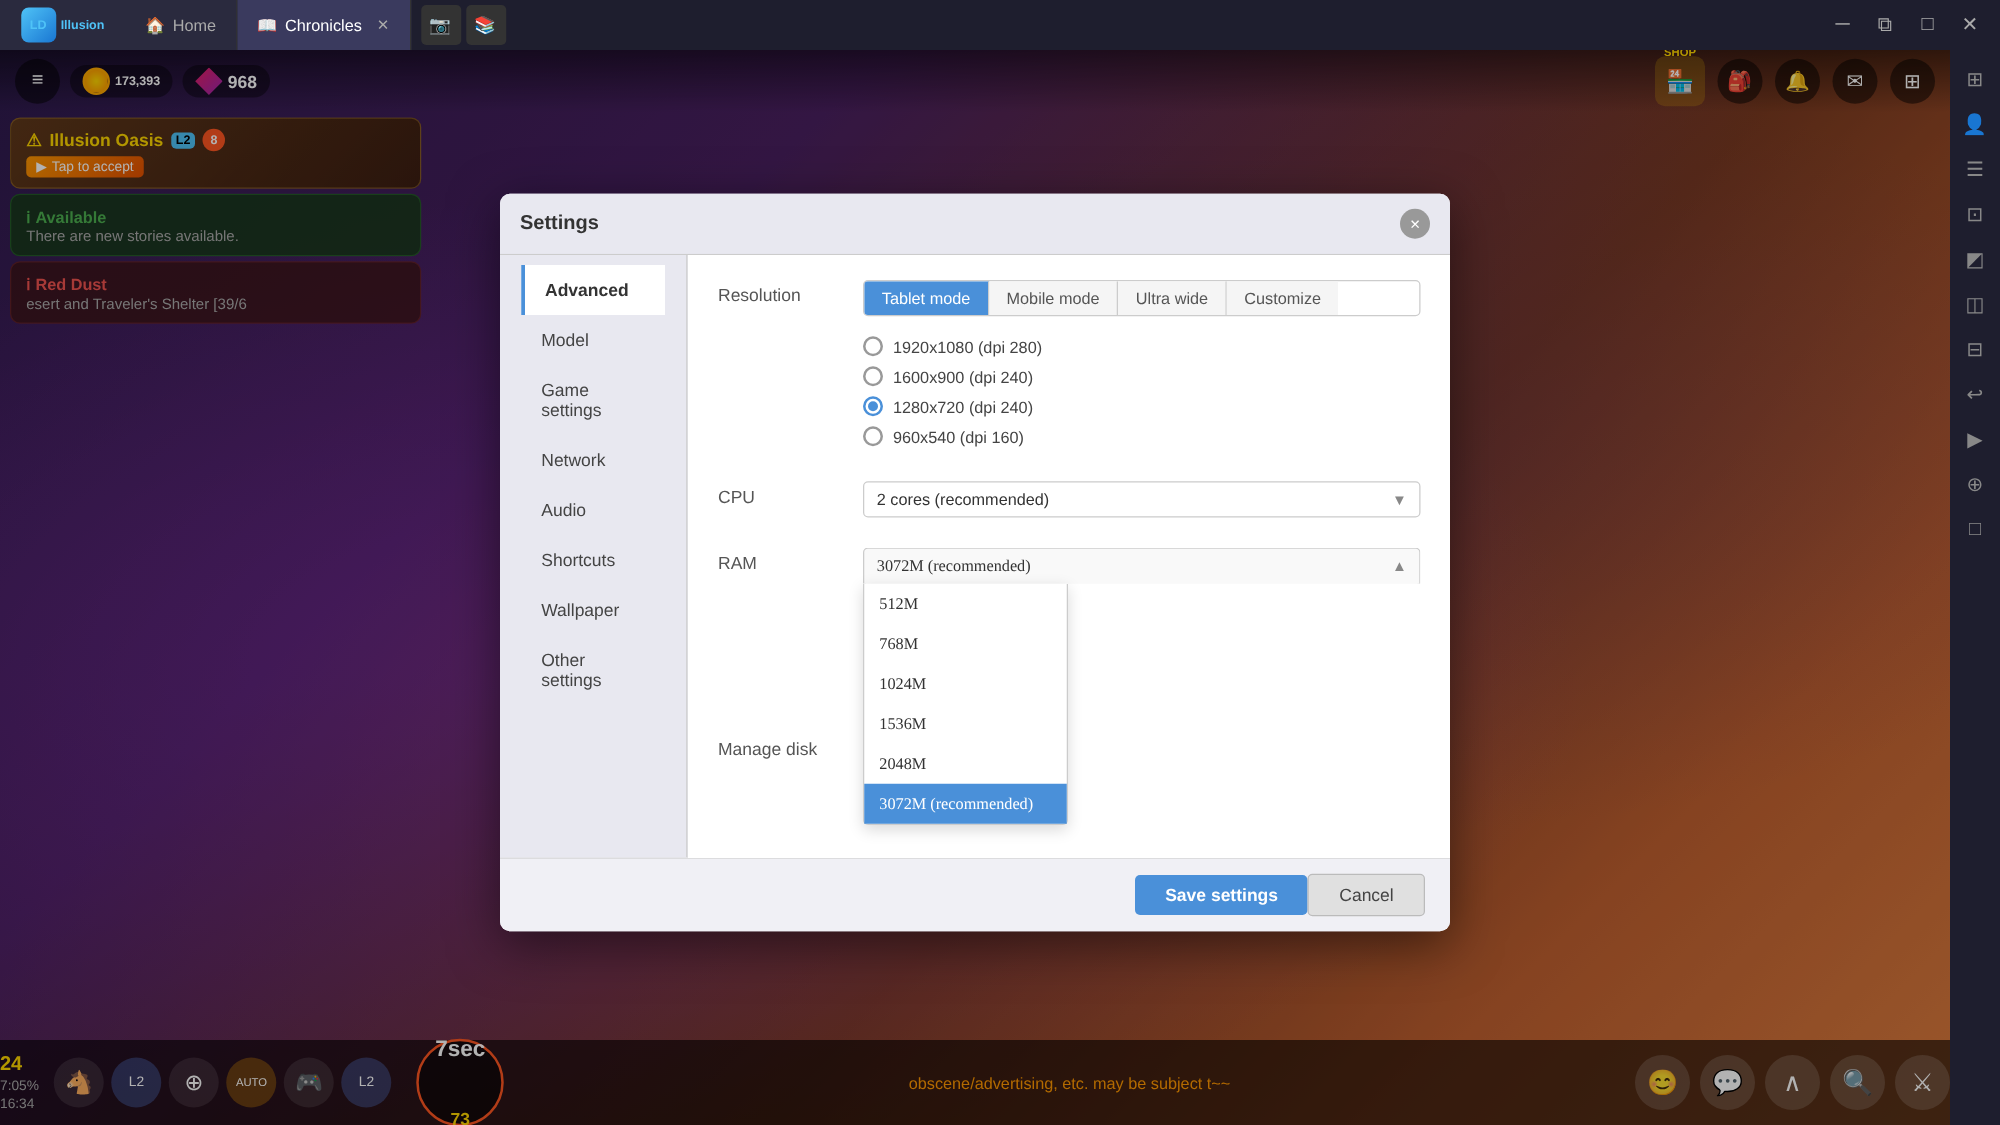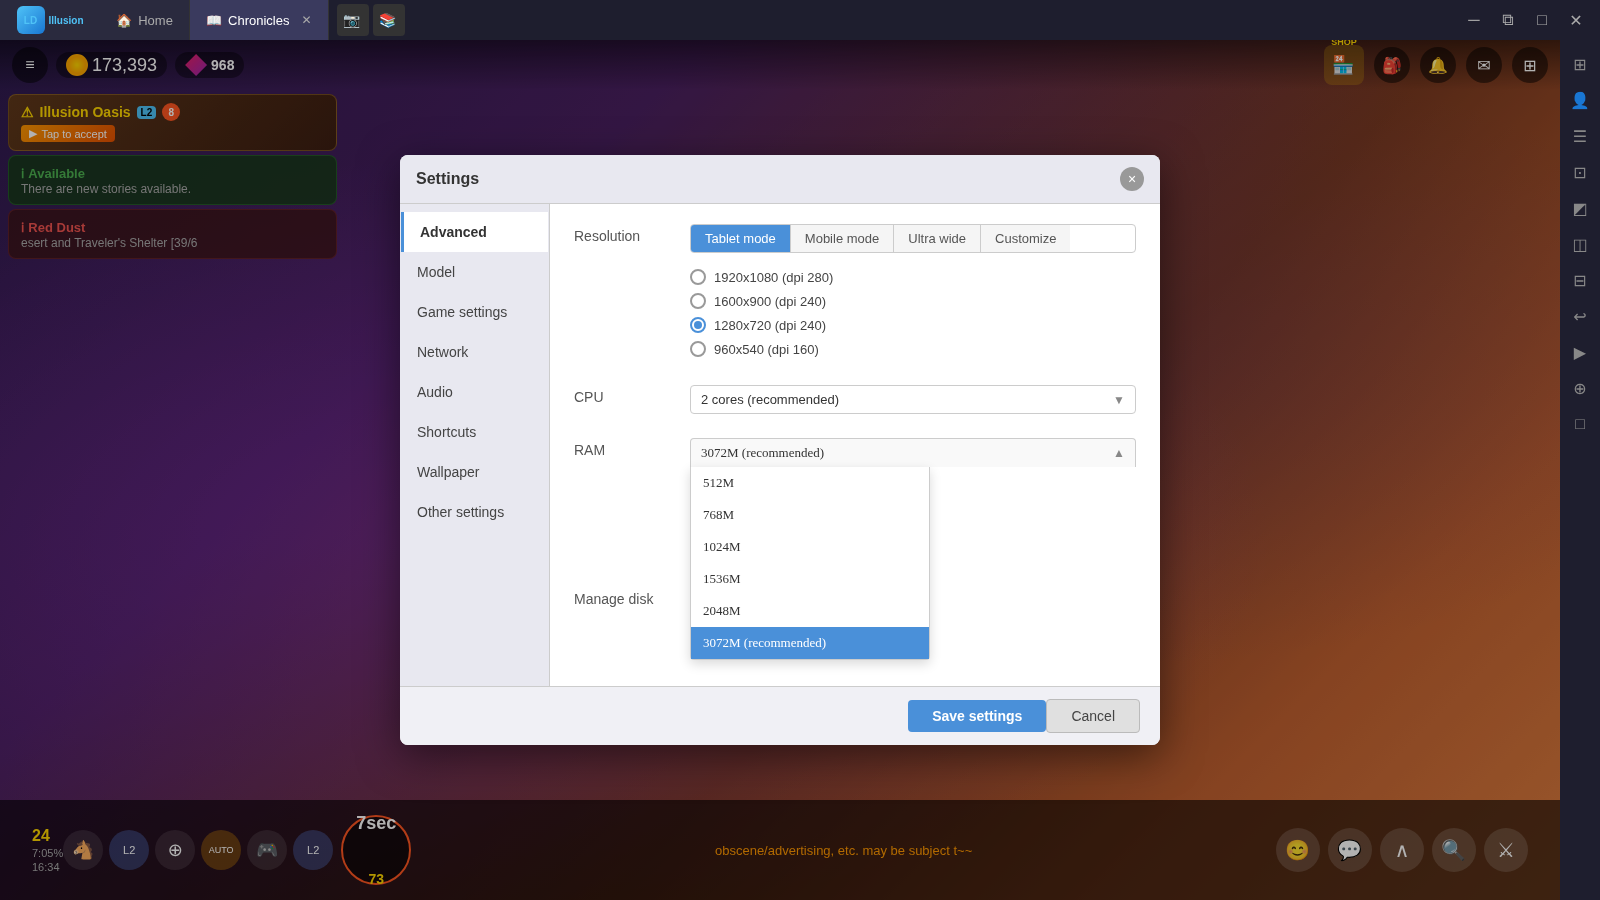--- a/index.html
+++ b/index.html
@@ -193,22 +193,22 @@
     }
     .hud-currency .coin-icon {
       width: 22px;
       height: 22px;
       background: radial-gradient(circle, #ffd700, #ff8c00);
       border-radius: 50%;
       border: 2px solid #ffaa00;
     }
     .hud-currency span {
       color: #fff;
-      font-size: 18px;
-      font-weight: normal;
+      font-size: 10px;
+      font-weight: bold;
     }
     .hud-gem {
       display: flex;
       align-items: center;
       gap: 4px;
       background: rgba(0,0,0,0.4);
       border-radius: 20px;
       padding: 2px 10px;
     }
     .hud-gem .gem-icon {
@@ -375,21 +375,21 @@
       cursor: pointer;
     }
     .modal-body {
       display: flex;
       flex: 1;
       overflow: hidden;
     }
     .modal-sidebar {
       width: 150px;
       background: #e8e8f0;
-      padding: 8px 1px;
+      padding: 8px 17px;
       border-right: 1px solid #ccc;
     }
     .sidebar-item {
       padding: 12px 16px;
       font-size: 14px;
       color: #444;
       cursor: pointer;
     }
     .sidebar-item.active {
       background: #fff;
@@ -498,21 +498,21 @@
     }
     .ram-dropdown-open .dropdown-btn {
       border-bottom: none;
       border-radius: 4px 4px 0 0;
       background: #f9f9f9;
     }
     .dropdown-list {
       position: absolute;
       top: 100%;
       left: 0;
-      width: 240px;
+      width: 164px;
       background: #fff;
       border: 1px solid #ccc;
       border-top: none;
       border-radius: 0 0 4px 4px;
       z-index: 500;
       box-shadow: 0 4px 12px rgba(0,0,0,0.15);
     }
     .dropdown-item {
       padding: 8px 12px;
       font-size: 13px;
@@ -581,26 +581,27 @@
       color: #777;
       font-style: italic;
     }
 
     
     .bottom-bar {
       position: absolute;
       bottom: 0;
       left: 0;
       right: 40px;
-      height: 100px;
+      height: 68px;
       background: rgba(0,0,0,0.6);
       z-index: 50;
       display: flex;
       align-items: center;
-      padding: 0 32px;
+      padding: 0 0;
+      gap: 12px;
     }
     .bottom-left {
       display: flex;
       flex-direction: column;
       gap: 2px;
       color: #fff;
       font-size: 12px;
     }
     .bottom-level {
       font-size: 16px;

